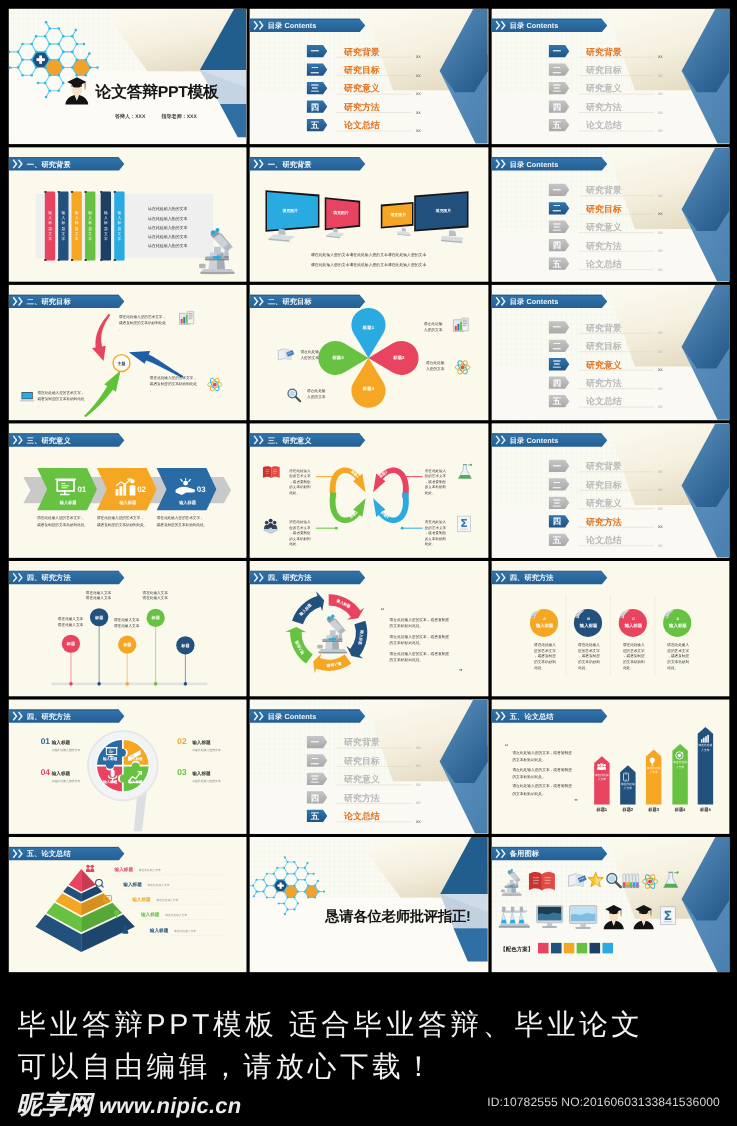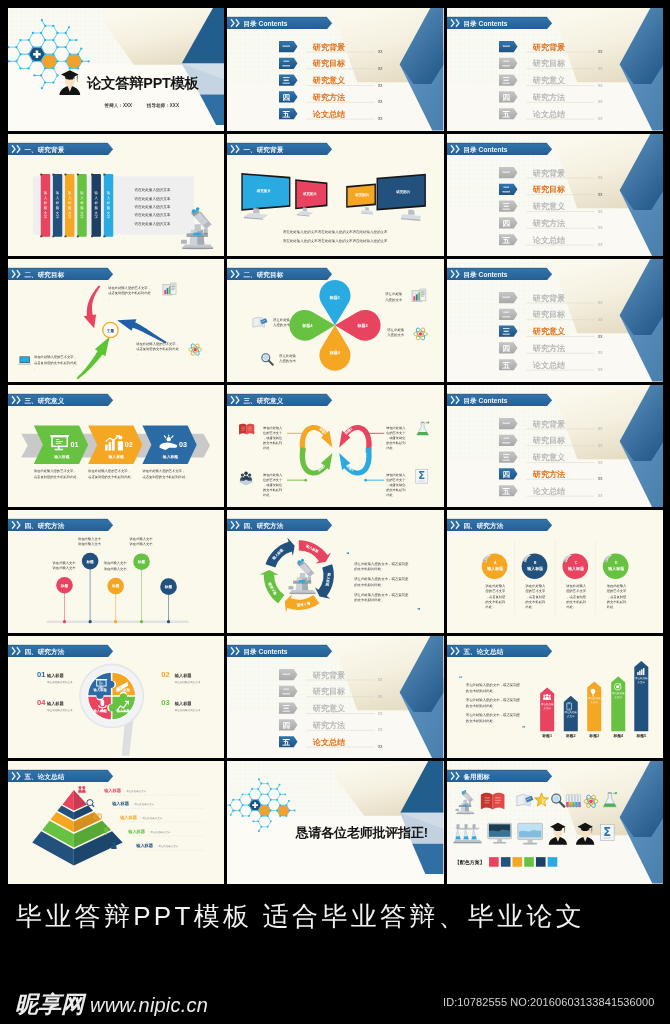--- a/index.html
+++ b/index.html
@@ -7,28 +7,28 @@
        font-family:"Liberation Sans",sans-serif;}
   .page{position:relative;width:670px;height:1024px;background:#000;}
   .grid{position:absolute;left:8px;top:8px;width:655px;height:876px;
         display:grid;grid-template-columns:repeat(3,216.33px);
         grid-template-rows:repeat(7,122.57px);gap:3px;}
   .slide{position:relative;overflow:hidden;background:#FBF8EE;}
   .slide svg{position:absolute;left:0;top:0;width:100%;height:100%;display:block;}
   .cap{position:absolute;left:0;top:884px;width:670px;height:140px;background:#000;}
   .cap .ln{color:#f2f2f2;font-size:26px;line-height:38px;letter-spacing:3.3px;
            margin-left:16px;white-space:nowrap;font-weight:400;}
-  .cap .ln:first-child{padding-top:13px;}
+  .cap .ln:first-child{padding-top:28px;}
   .cap .idtxt{position:absolute;left:443px;top:112px;color:#d4d4d4;font-size:11px;
               letter-spacing:0.1px;text-align:center;}
   .wm{position:absolute;left:15px;top:991px;height:26px;line-height:26px;
       color:rgba(255,255,255,.92);
       font-size:23px;font-weight:700;font-style:italic;white-space:nowrap;
       letter-spacing:0px;text-shadow:0 0 2px rgba(0,0,0,.55);}
-  .wm .u{font-size:20px;font-weight:400;font-style:italic;margin-left:6px;letter-spacing:0.2px;}
+  .wm .u{font-size:20px;font-weight:700;font-style:italic;margin-left:6px;letter-spacing:0.2px;}
 </style>
 </head>
 <body>
 
 <div class="page">
  <div class="grid">
 <div class="slide">
         <svg viewBox="0 0 216.0 123.0" xmlns="http://www.w3.org/2000/svg" preserveAspectRatio="none">
           <defs>
 <pattern id="gp1" width="4.55" height="4.55" patternUnits="userSpaceOnUse">
@@ -2143,18 +2143,19 @@
           <rect x="53.8" y="96.5" width="9.6" height="9.6" fill="#22517D"></rect>
           <rect x="65.4" y="96.5" width="9.6" height="9.6" fill="#F5A623"></rect>
           <rect x="77.1" y="96.5" width="9.6" height="9.6" fill="#66C240"></rect>
           <rect x="88.8" y="96.5" width="9.6" height="9.6" fill="#1D3F63"></rect>
           <rect x="100.5" y="96.5" width="9.6" height="9.6" fill="#29ABE2"></rect>
         </svg>
       </div>
  </div>
  <div class="cap">
   <div class="ln">毕业答辩PPT模板  适合毕业答辩、毕业论文</div>
+  <div class="ln">可以自由编辑，请放心下载！</div>
   <div class="idtxt">ID:10782555 NO:20160603133841536000</div>
  </div>
  <div class="wm">
   <span>昵享网</span><span class="u">www.nipic.cn</span>
  </div>
 </div>
 
 </body></html>

